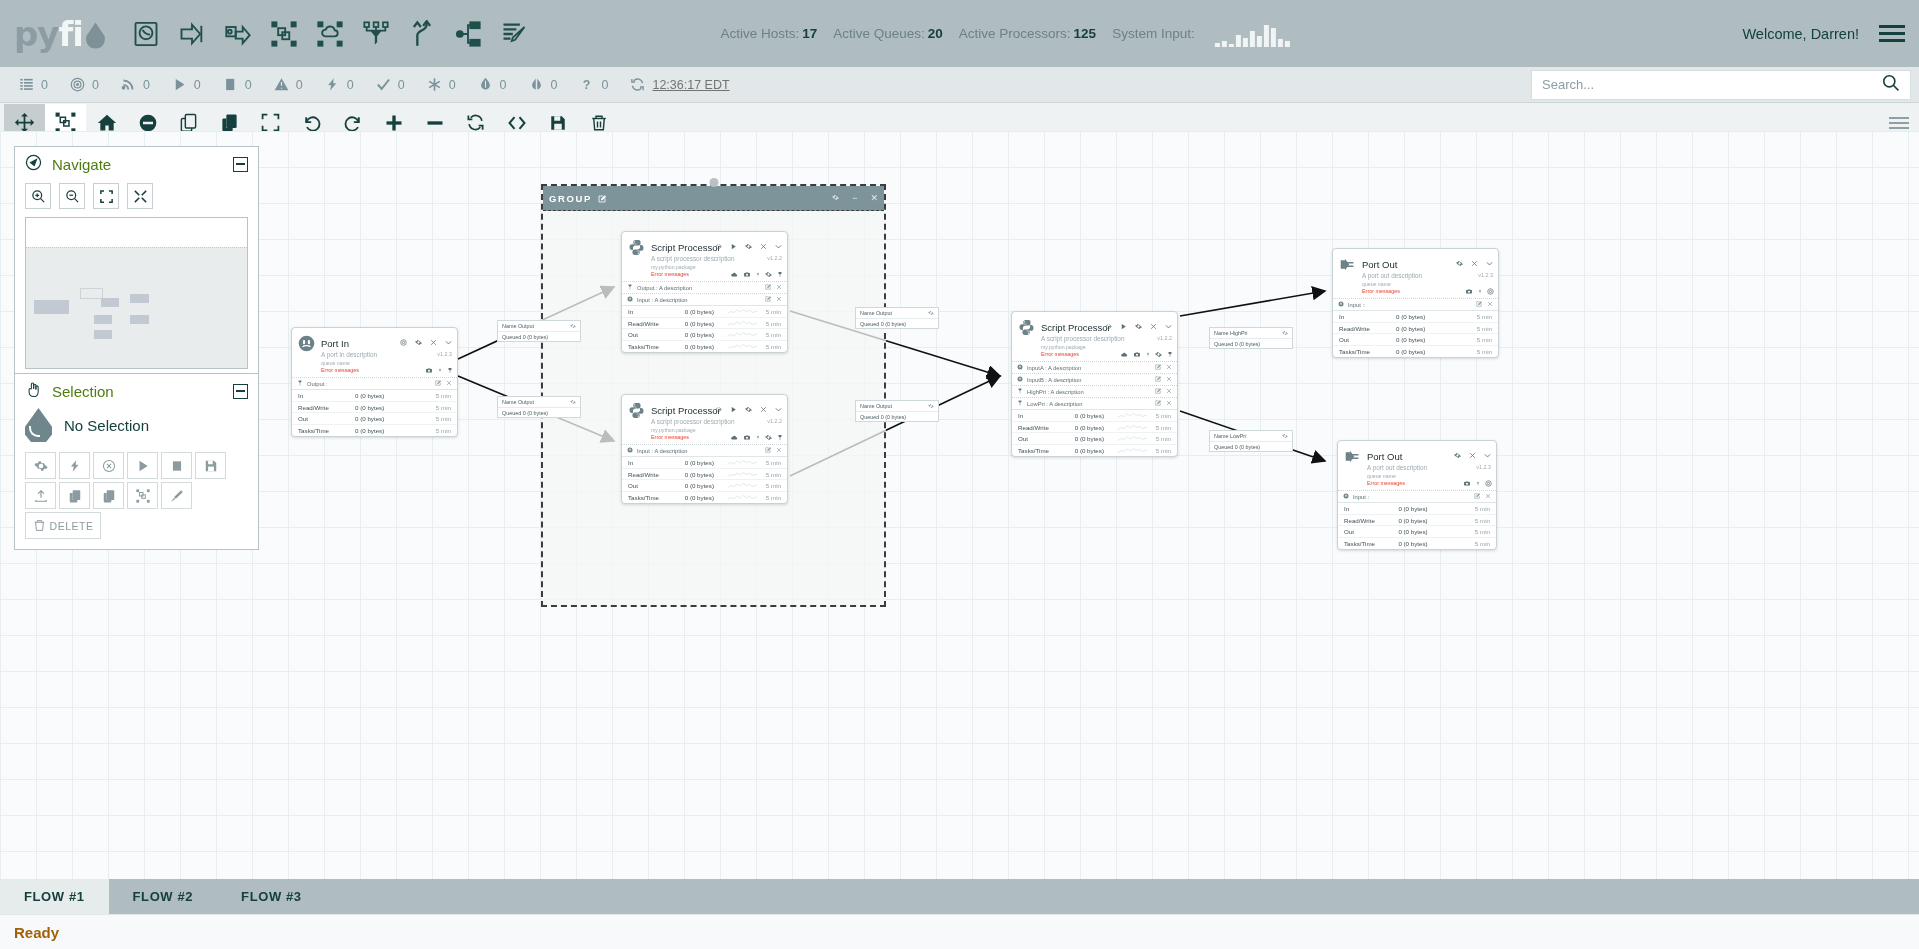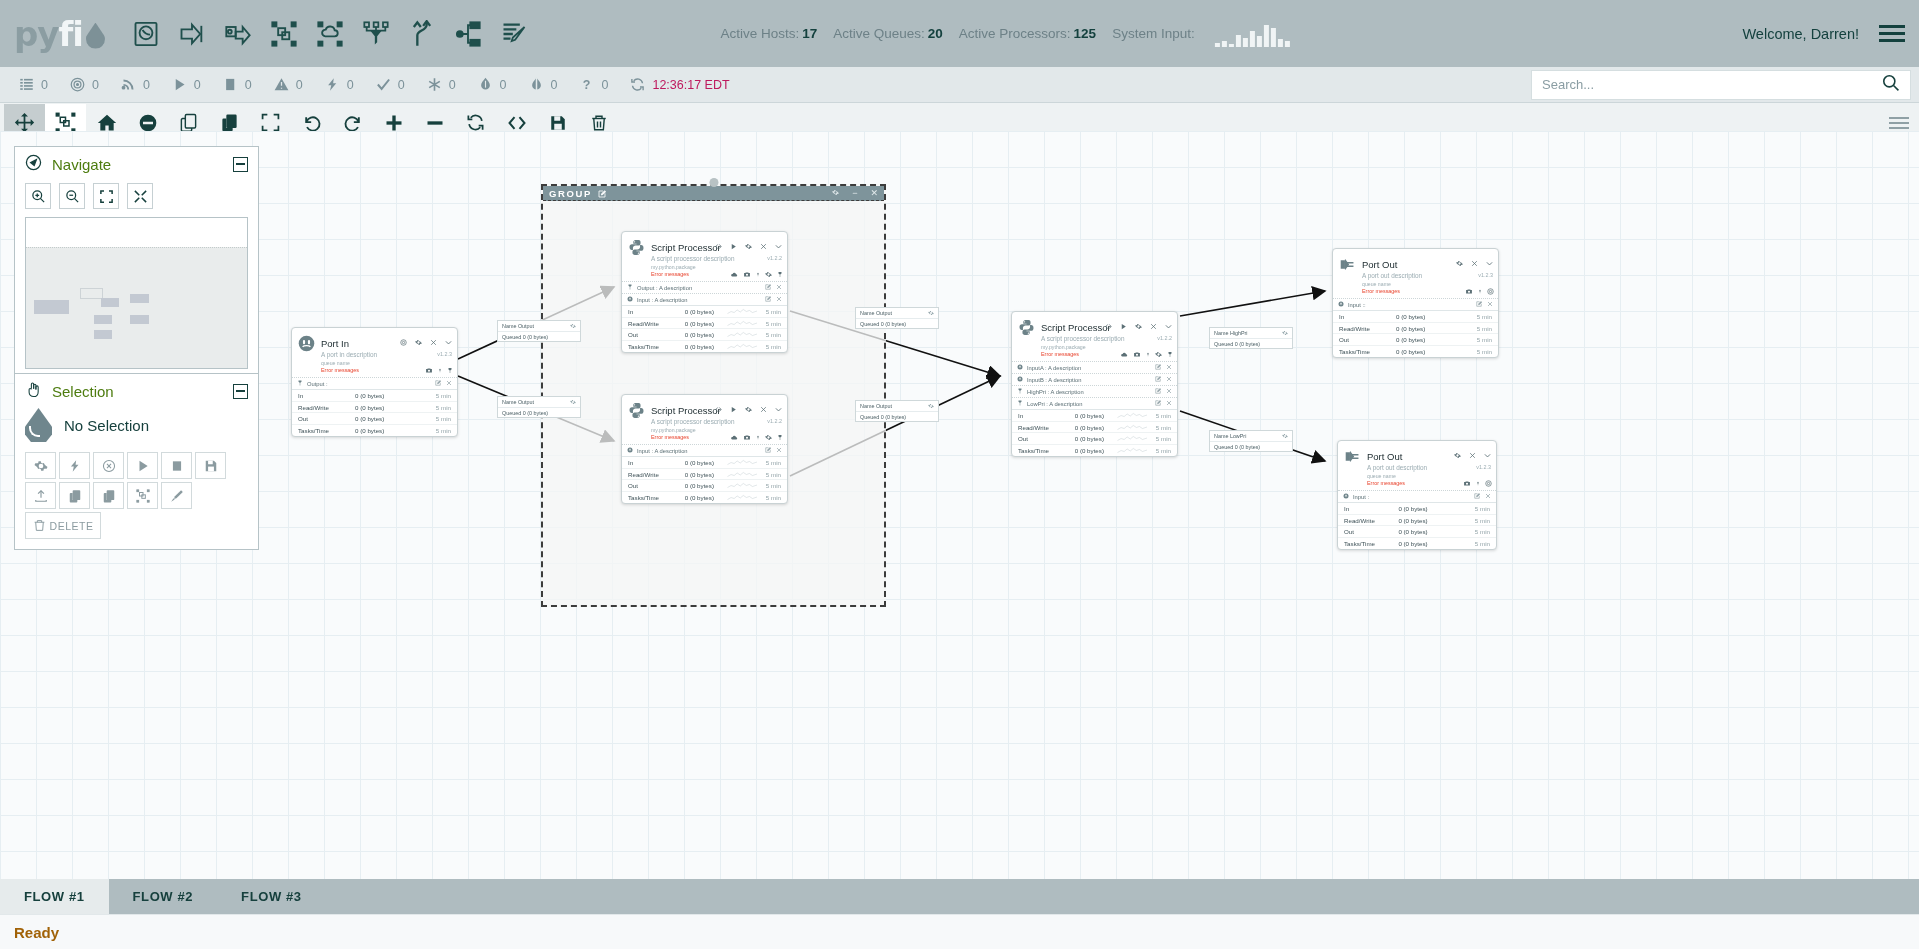--- a/index.html
+++ b/index.html
@@ -47,21 +47,21 @@
   .hamburger span { width: 26px; height: 3px; background: #14413e; display: block; }
 
   
   .statusbar {
     height: 36px; background: #e2e8ea; display: flex; align-items: center;
     padding: 0 8px; border-bottom: 1px solid #ccd6d9; position: relative;
   }
   .st-item { display: flex; align-items: center; gap: 7px; padding: 0 11px; cursor: pointer; }
   .st-ico { color: #7c929a; display: flex; align-items: center; }
   .st-num { color: #7c929a; font-size: 12.5px; }
-  .st-time { color: #be185d; font-size: 12.5px; }
+  .st-time { color: #737373; font-size: 12.5px; text-decoration: underline; }
   .search-wrap {
     position: absolute; right: 8px; display: flex; align-items: center;
     background: #ffffff; width: 380px; height: 30px; padding: 0 10px;
     border: 1px solid #d5dee0;
   }
   .search-input {
     flex: 1; border: none; outline: none; font-size: 13px; color: #5b7076;
     font-family: "Liberation Sans", sans-serif; background: transparent;
   }
   .search-input::placeholder { color: #8a9da3; }
@@ -134,21 +134,21 @@
     width: 31px; height: 27px; border: 1px solid #d2dadc; display: flex;
     align-items: center; justify-content: center; color: #8b9ba0; cursor: pointer; background:#fff;
   }
   .sel-btn.del { width: 76px; gap: 4px; font-size: 10.5px; letter-spacing: .5px; }
 
   
   .group {
     position: absolute; border: 2.5px dashed #3c3c3c; background: rgba(244,246,246,0.75);
   }
   .group-hd {
-    height: 15px; background: #7e949b; display: flex; align-items: center;
+    height: 25px; background: #7e949b; display: flex; align-items: center;
     padding: 0 6px; gap: 6px; border-bottom: 1px dashed #3c3c3c;
   }
   .group-name { color: #fff; font-size: 9.5px; font-weight: 700; letter-spacing: 1.6px; }
   .group-ctrl { margin-left: auto; display: flex; gap: 13px; align-items: center; color: #e2eaec; font-size: 9px; }
   .group-handle {
     position: absolute; width: 9px; height: 9px; border-radius: 50%; background: #b8c2c4;
     top: -8px; left: 50%; transform: translateX(-50%);
   }
 
   

